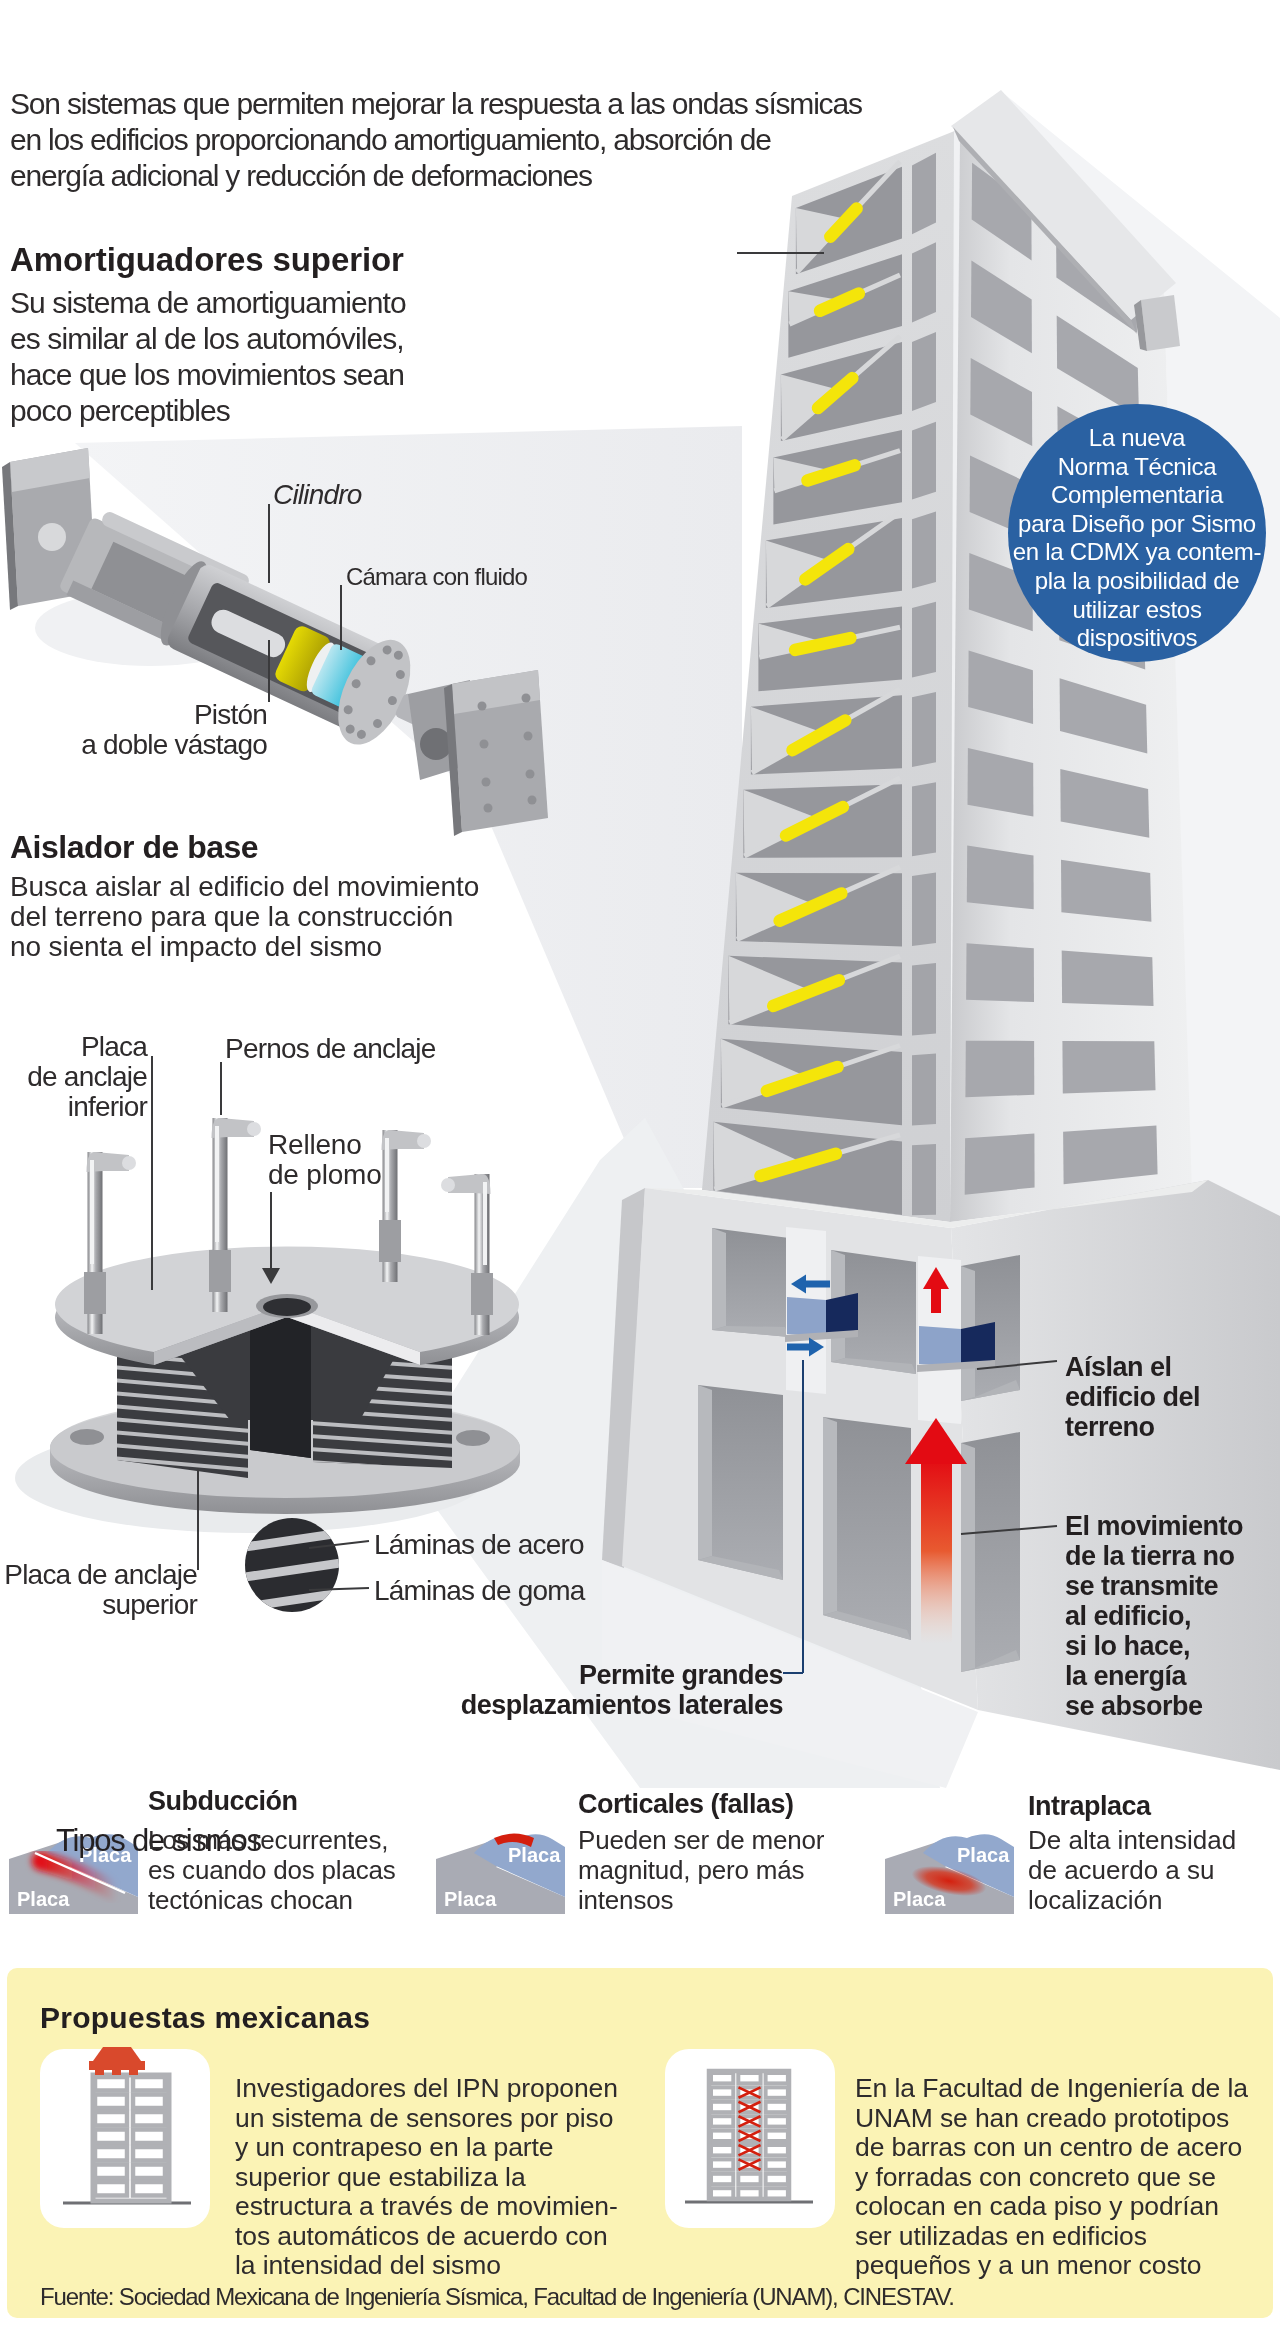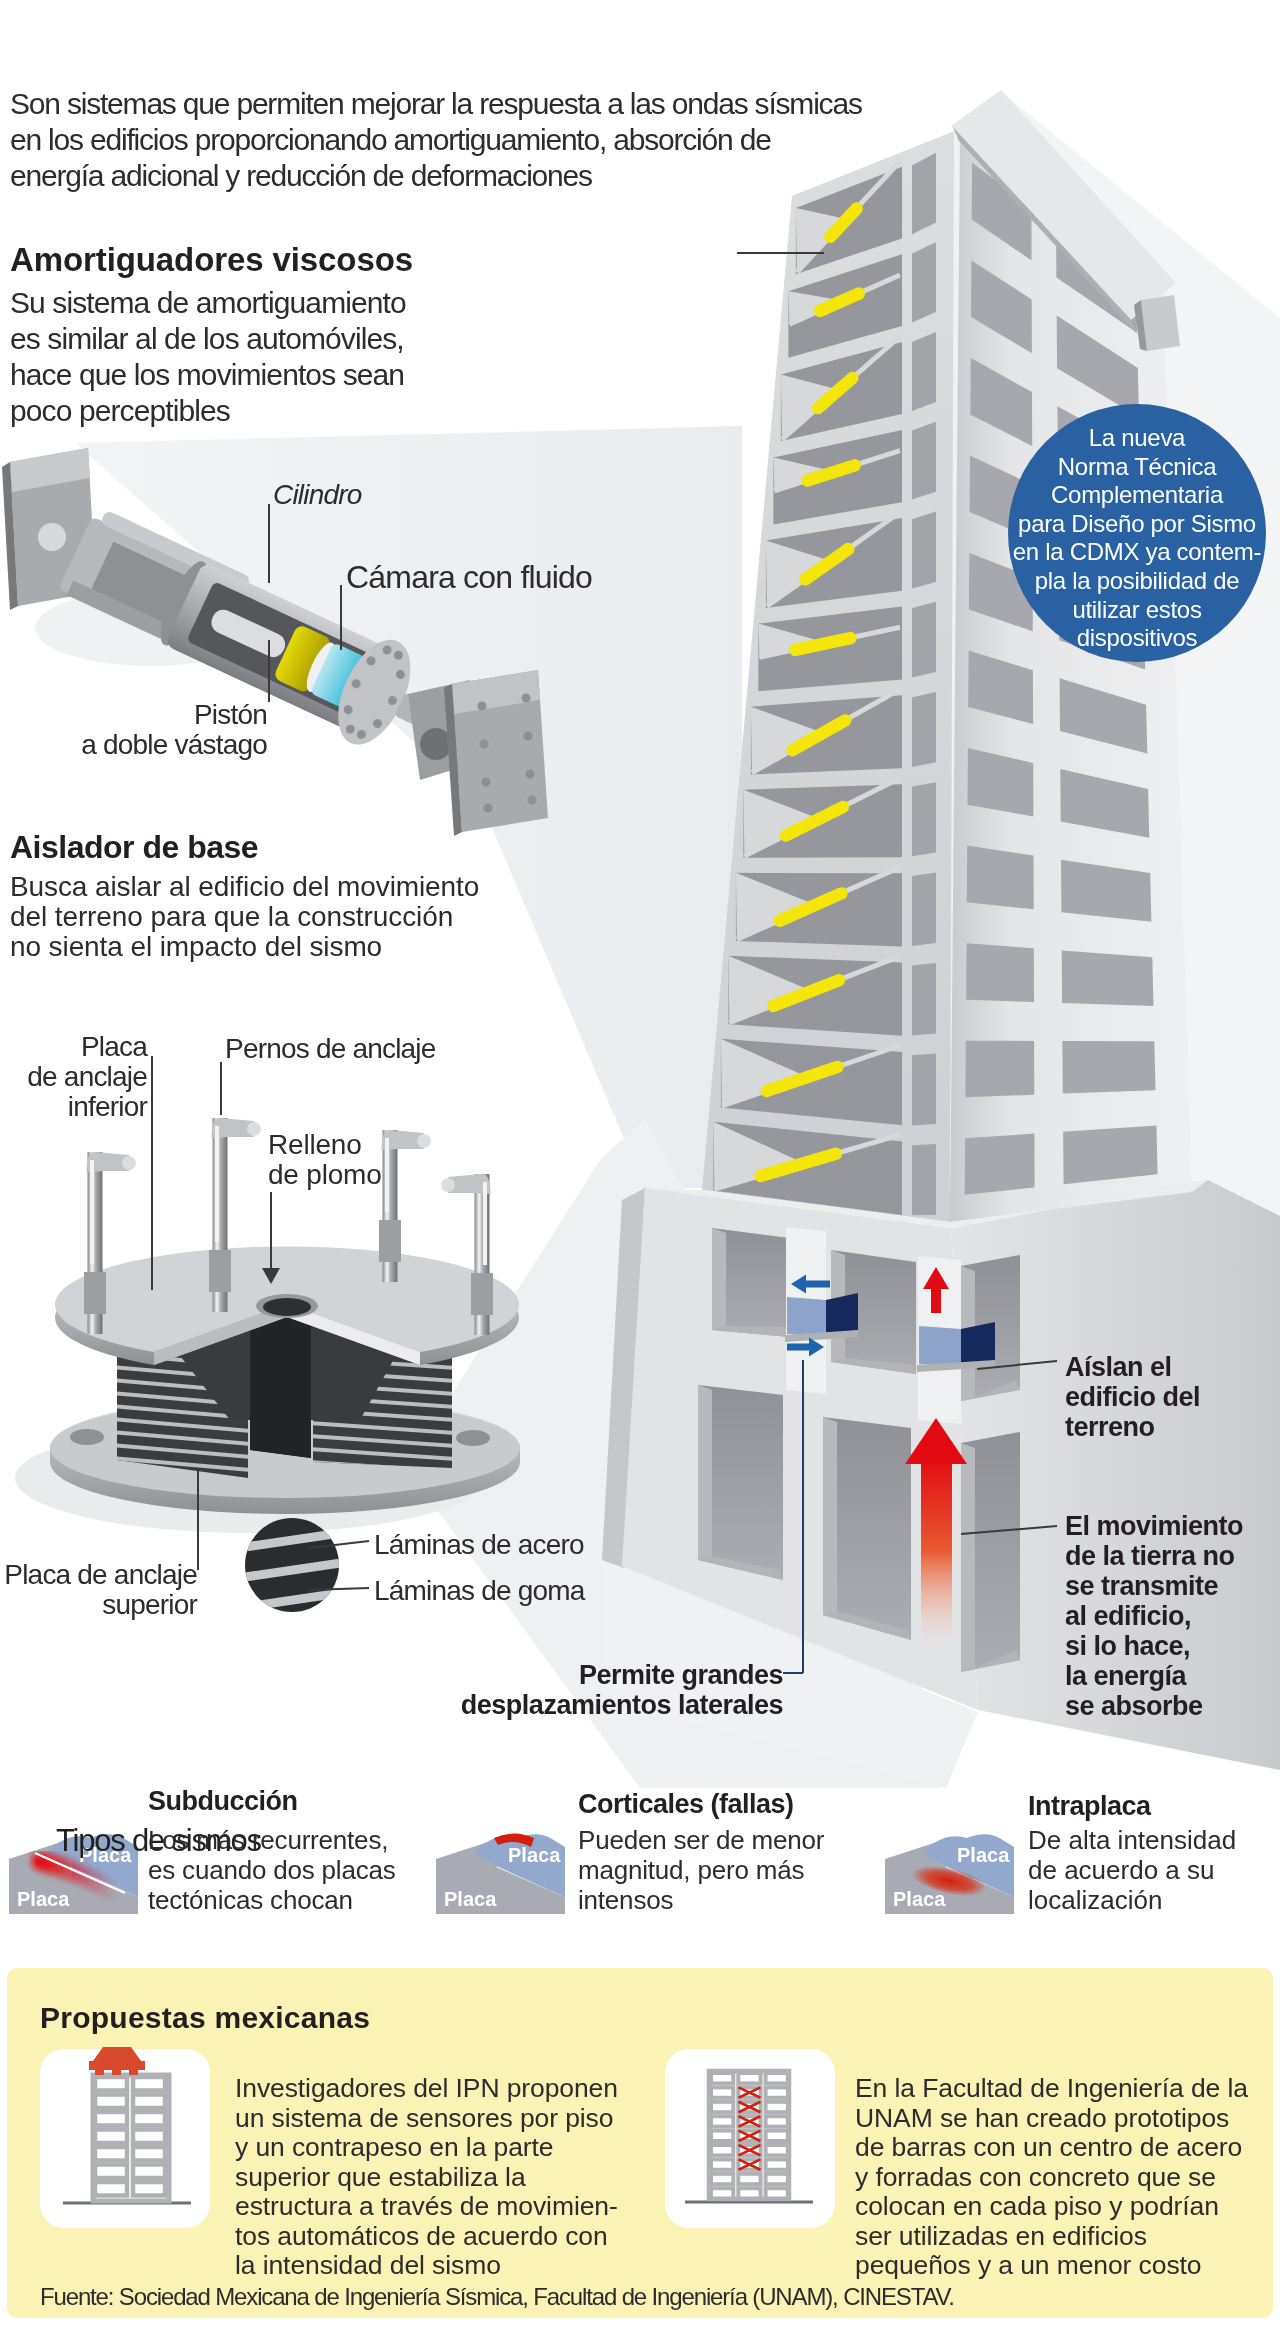--- a/index.html
+++ b/index.html
@@ -429,24 +429,24 @@
         <line x1="52.5" y1="46.2" x2="30.5" y2="56.6"></line>
         <line x1="30.5" y1="60.6" x2="52.5" y2="71.0"></line>
         <line x1="52.5" y1="60.6" x2="30.5" y2="71.0"></line>
         <line x1="30.5" y1="75.0" x2="52.5" y2="85.4"></line>
         <line x1="52.5" y1="75.0" x2="30.5" y2="85.4"></line>
         <line x1="30.5" y1="89.4" x2="52.5" y2="99.80000000000001"></line>
         <line x1="52.5" y1="89.4" x2="30.5" y2="99.80000000000001"></line>
       </g>
     </svg>
 <div class="t" style="left:10px;top:86px;font-size:30px;line-height:36px;font-weight:400;color:#2e2b2c;letter-spacing:-1.2px;">Son sistemas que permiten mejorar la respuesta a las ondas sísmicas<br>en los edificios proporcionando amortiguamiento, absorción de<br>energía adicional y reducción de deformaciones</div>
-    <div class="t" style="left:10px;top:240px;font-size:33px;line-height:40px;font-weight:700;color:#231f20;letter-spacing:-0.1px;">Amortiguadores viscosos</div>
+    <div class="t" style="left:10px;top:240px;font-size:33px;line-height:40px;font-weight:700;color:#231f20;letter-spacing:-0.1px;">Amortiguadores superior</div>
     <div class="t" style="left:10px;top:285px;font-size:30px;line-height:36px;font-weight:400;color:#2e2b2c;letter-spacing:-0.9px;">Su sistema de amortiguamiento<br>es similar al de los automóviles,<br>hace que los movimientos sean<br>poco perceptibles</div>
     <div class="t" style="left:273px;top:478px;font-size:28px;line-height:34px;font-weight:400;color:#2e2b2c;letter-spacing:-0.8px;font-style:italic;">Cilindro</div>
-    <div class="t" style="left:346px;top:560px;font-size:32px;line-height:34px;font-weight:400;color:#2e2b2c;letter-spacing:-0.8px;text-align:right;">Cámara con fluido</div>
+    <div class="t" style="left:346px;top:560px;font-size:24px;line-height:34px;font-weight:400;color:#2e2b2c;letter-spacing:-0.8px;text-align:right;">Cámara con fluido</div>
     <div class="t" style="right:1013px;top:700px;font-size:28px;line-height:30px;font-weight:400;color:#2e2b2c;letter-spacing:-0.8px;text-align:right;">Pistón<br>a doble vástago</div>
     <div class="t" style="left:10px;top:828px;font-size:32px;line-height:38px;font-weight:700;color:#231f20;letter-spacing:-0.5px;">Aislador de base</div>
     <div class="t" style="left:10px;top:872px;font-size:28px;line-height:30px;font-weight:400;color:#2e2b2c;letter-spacing:-0.1px;">Busca aislar al edificio del movimiento<br>del terreno para que la construcción<br>no sienta el impacto del sismo</div>
     <div class="t" style="right:1133px;top:1032px;font-size:28px;line-height:30px;font-weight:400;color:#2e2b2c;letter-spacing:-0.8px;text-align:right;">Placa<br>de anclaje<br>inferior</div>
     <div class="t" style="left:225px;top:1032px;font-size:28px;line-height:34px;font-weight:400;color:#2e2b2c;letter-spacing:-0.8px;">Pernos de anclaje</div>
     <div class="t" style="left:268px;top:1130px;font-size:28px;line-height:30px;font-weight:400;color:#2e2b2c;letter-spacing:-0.2px;">Relleno<br>de plomo</div>
     <div class="t" style="right:1083px;top:1560px;font-size:28px;line-height:30px;font-weight:400;color:#2e2b2c;letter-spacing:-0.8px;text-align:right;">Placa de anclaje<br>superior</div>
     <div class="t" style="left:374px;top:1528px;font-size:28px;line-height:34px;font-weight:400;color:#2e2b2c;letter-spacing:-0.8px;">Láminas de acero</div>
     <div class="t" style="left:374px;top:1574px;font-size:28px;line-height:34px;font-weight:400;color:#2e2b2c;letter-spacing:-0.8px;text-align:right;">Láminas de goma</div>
     <div class="t" style="left:1065px;top:1352px;font-size:27px;line-height:30px;font-weight:700;color:#231f20;letter-spacing:-0.5px;">Aíslan el<br>edificio del<br>terreno</div>

